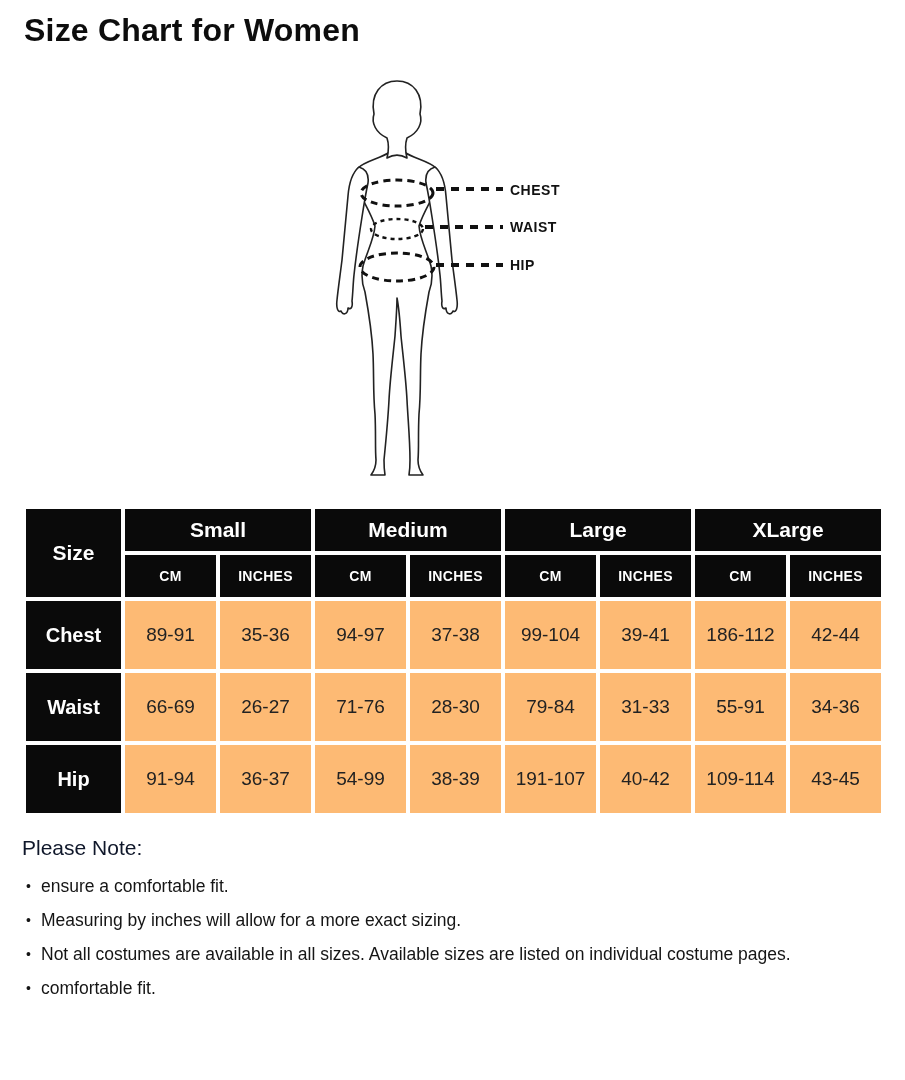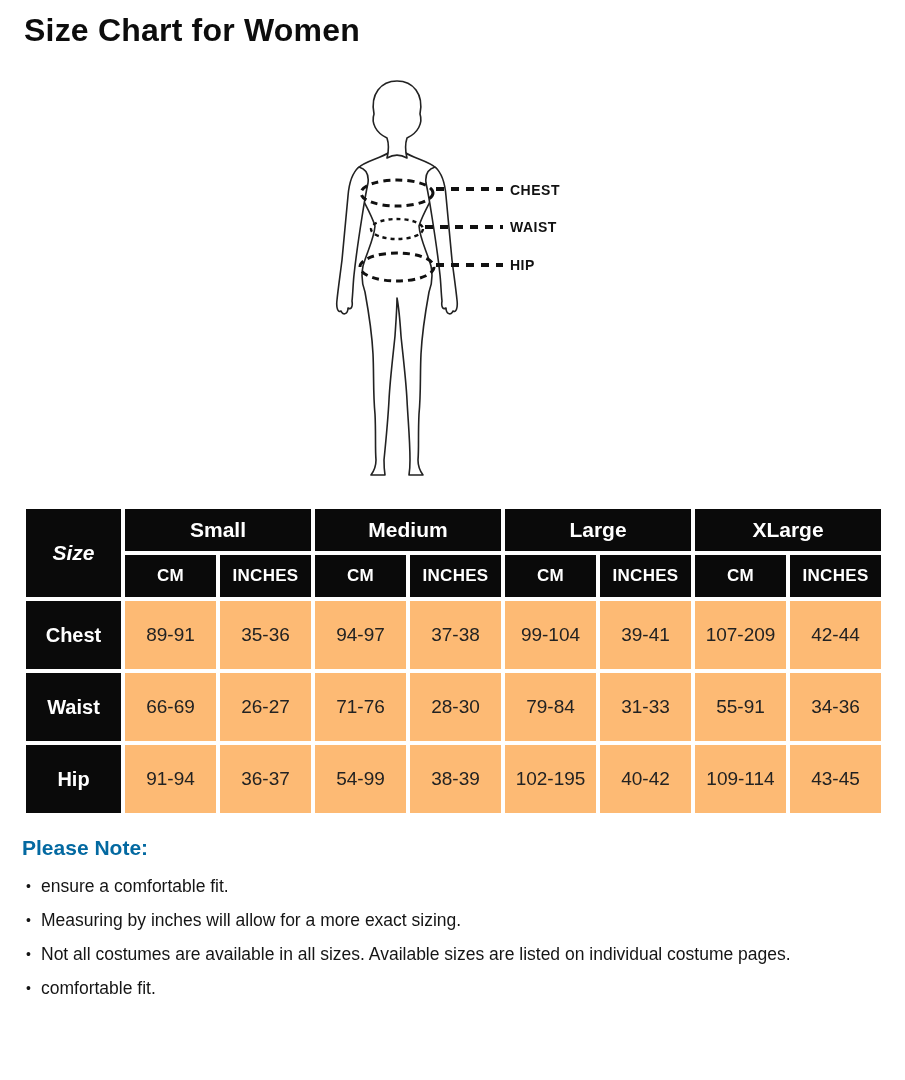--- a/index.html
+++ b/index.html
@@ -27,28 +27,28 @@
     table-layout: fixed; width: 863px;
     background: #fff;
   }
   .size-table th, .size-table td {
     text-align: center; vertical-align: middle;
     padding: 0; overflow: hidden;
   }
   .cell-dark { background: #0a0a0a; color: #fff; font-weight: 700; }
   .cell-gray { background: #fdba74; color: #222; font-weight: 400; }
   .row-group th { height: 42px; font-size: 21px; }
-  .row-units th { height: 42px; font-size: 17px; letter-spacing: 0.3px; }
-  .corner-cell { font-size: 21px; font-style: italic; }
+  .row-units th { height: 42px; font-size: 14px; letter-spacing: 0.3px; }
+  .corner-cell { font-size: 21px; }
   .row-label { font-size: 20px; }
   .data-row td, .data-row th { height: 68px; }
   .data-row td { font-size: 19px; }
 
   .notes { position: absolute; left: 22px; top: 836px; width: 840px; }
-  .notes-heading { font-size: 21px; color: #0369a1; margin: 0 0 9px 0; font-weight: 700; }
+  .notes-heading { font-size: 21px; color: #0f172a; margin: 0 0 9px 0; font-weight: 400; }
   .notes-list { list-style: none; margin: 0; padding: 0; }
   .note-item { position: relative; padding-left: 19px; line-height: 34px; font-size: 17.5px; color: #151515; }
   .bullet { position: absolute; left: 4px; top: 0; font-size: 14px; line-height: 34px; color: #151515; }
   .note-line { line-height: 34px; }
 </style>
 </head>
 <body>
 
 <div class="page">
 
@@ -164,41 +164,41 @@
       <th class="cell-dark">INCHES</th>
     </tr>
     <tr class="data-row">
       <th class="cell-dark row-label">Chest</th>
       <td class="cell-gray">89-91</td>
       <td class="cell-gray">35-36</td>
       <td class="cell-gray">94-97</td>
       <td class="cell-gray">37-38</td>
       <td class="cell-gray">99-104</td>
       <td class="cell-gray">39-41</td>
-      <td class="cell-gray">107-209</td>
+      <td class="cell-gray">186-112</td>
       <td class="cell-gray">42-44</td>
     </tr>
     <tr class="data-row">
       <th class="cell-dark row-label">Waist</th>
       <td class="cell-gray">66-69</td>
       <td class="cell-gray">26-27</td>
       <td class="cell-gray">71-76</td>
       <td class="cell-gray">28-30</td>
       <td class="cell-gray">79-84</td>
       <td class="cell-gray">31-33</td>
       <td class="cell-gray">55-91</td>
       <td class="cell-gray">34-36</td>
     </tr>
     <tr class="data-row">
       <th class="cell-dark row-label">Hip</th>
       <td class="cell-gray">91-94</td>
       <td class="cell-gray">36-37</td>
       <td class="cell-gray">54-99</td>
       <td class="cell-gray">38-39</td>
-      <td class="cell-gray">102-195</td>
+      <td class="cell-gray">191-107</td>
       <td class="cell-gray">40-42</td>
       <td class="cell-gray">109-114</td>
       <td class="cell-gray">43-45</td>
     </tr>
   </tbody>
     </table>
 
   <div class="notes">
     <div class="notes-heading">Please Note:</div>
     <ul class="notes-list">

